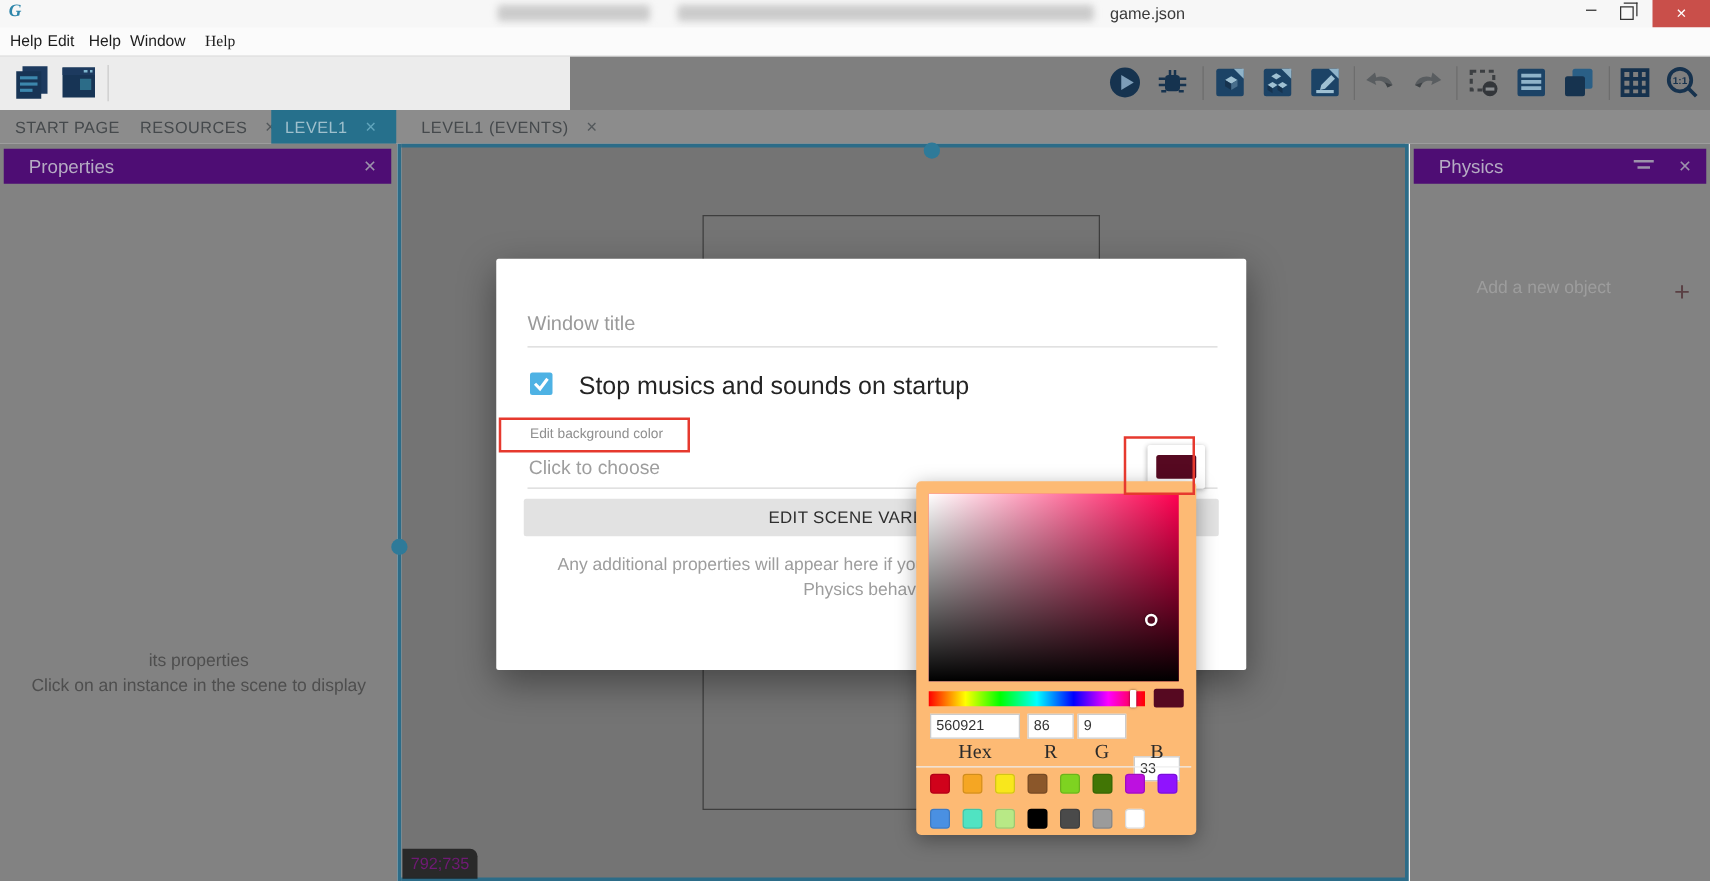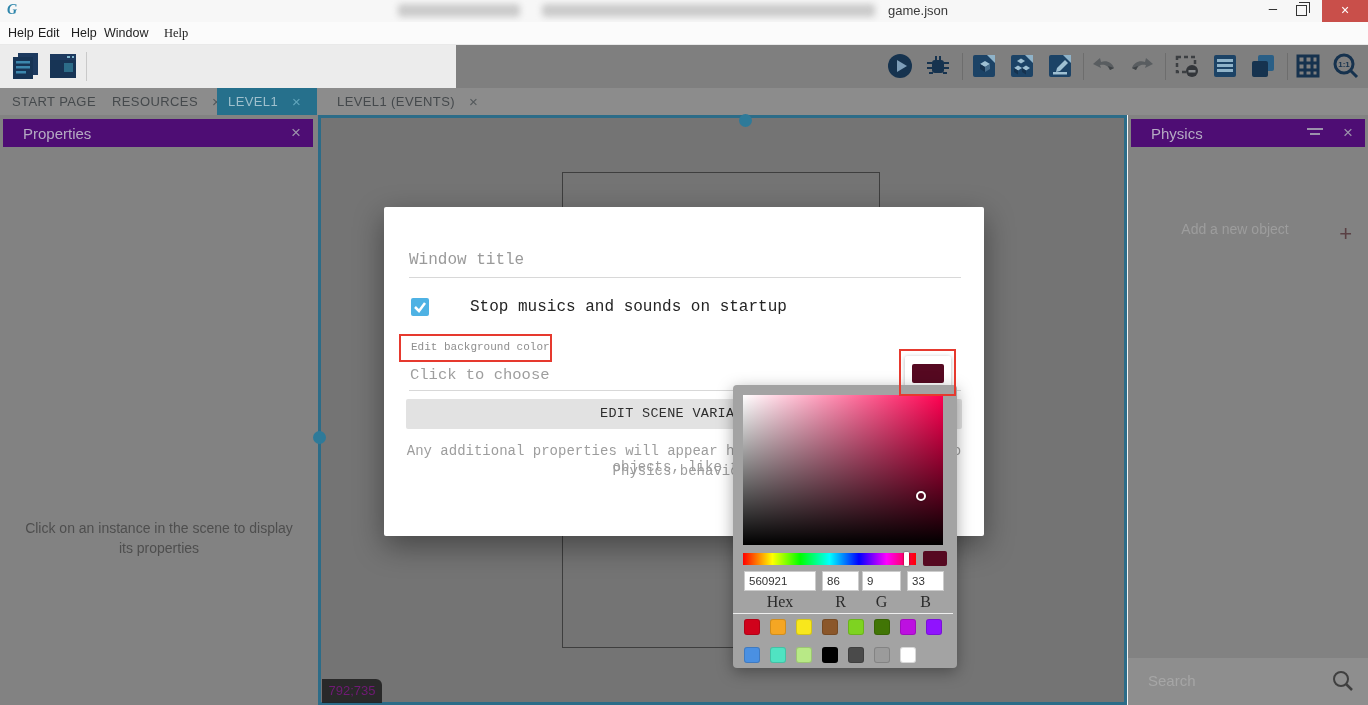--- a/index.html
+++ b/index.html
@@ -64,38 +64,38 @@
   .obj-name { margin-left:28px; font-size:14px; color:#303030; }
   .obj-dots { position:absolute; right:24px; font-size:16px; color:#3f3f3f; font-weight:bold; letter-spacing:0; }
   .add-row { position:absolute; left:0; top:74px; width:240px; height:34px; display:flex; align-items:flex-start; justify-content:center;margin-top:32px; }
   .add-label { font-size:14px; color:#9d9d9d; margin-right:26px; }
   .add-plus { position:absolute; right:16px; font-size:22px; color:#5a4044; font-weight:400; }
   .search-strip { position:absolute; left:0; top:543px; width:240px; height:47px; background:#8e8e8e; }
   .search-ph { position:absolute; left:20px; top:14px; font-size:15px; color:#a6a6a6; }
   .search-icon-svg { position:absolute; right:14px; top:12px; }
 
   
-  .dialog { left:384px; top:207px; width:600px; height:329px; background:#fff; border-radius:2px;
-            box-shadow:0 10px 30px rgba(0,0,0,.4); z-index:100;font-family:Liberation Mono, monospace; }
+  .dialog { left:397px; top:207px; width:600px; height:329px; background:#fff; border-radius:2px;
+            box-shadow:0 10px 30px rgba(0,0,0,.4); z-index:100; }
   .win-title { left:25px; top:44px; font-size:16px; color:#9a9a9a; }
   .underline { left:25px; width:552px; height:1px; background:#d8d8d8; }
   .cb { left:27px; top:91px; width:18px; height:18px; background:#4eb2e4; border-radius:2px; }
-  .cb-label { left:66px; top:91px; font-size:16px; color:#242424;margin-left:20px; }
+  .cb-label { left:66px; top:91px; font-size:20px; color:#242424; }
   .scenebg-label { left:27px; top:134px; font-size:11px; color:#8e8e8e; }
   .click-choose { left:26px; top:159px; font-size:15.5px; color:#9e9e9e; }
   .swatch-btn { left:521px; top:149px; width:46px; height:35px; background:#fff; border-radius:2px; box-shadow:0 1px 4px rgba(0,0,0,.3); }
   .swatch-inner { left:7px; top:8px; width:32px; height:19px; border-radius:2px; }
   .edit-btn { left:22px; top:192px; width:556px; height:30px; background:#e2e2e2; border-radius:2px;
               font-size:13.5px; font-weight:500; color:#2e2e2e; letter-spacing:.3px; text-align:center; line-height:30px; }
   .helper { left:0; width:600px; text-align:center; font-size:14px; color:#9d9d9d; }
 
   .redbox { border:2px solid #e6392e; z-index:120; }
 
   
-  .picker { left:733px; top:385px; width:224px; height:283px; background:#a3a3a3; border-radius:4px;
+  .picker { left:733px; top:385px; width:224px; height:283px; background:#fdba74; border-radius:4px;
             box-shadow:0 4px 16px rgba(0,0,0,.35); z-index:110; }
   .sat { left:10px; top:10px; width:200px; height:150px; }
   .sat .white { position:absolute; inset:0; background:linear-gradient(to right,#fff,rgba(255,255,255,0)); }
   .sat .black { position:absolute; inset:0; background:linear-gradient(to top,#000,rgba(0,0,0,0)); }
   .sat-cursor { position:absolute; width:10px; height:10px; border:2px solid #fff; border-radius:50%;
                 box-shadow:0 0 2px rgba(0,0,0,.6); transform:translate(-6px,-6px); }
   .hue { left:10px; top:168px; width:173px; height:12px;
          background:linear-gradient(to right,#f00 0%,#ff0 17%,#0f0 33%,#0ff 50%,#00f 67%,#f0f 83%,#f00 100%); }
   .hue-handle { position:absolute; top:-1px; width:5px; height:14px; background:#fff; border-radius:1px;
                 box-shadow:0 0 2px rgba(0,0,0,.6); }
@@ -267,22 +267,22 @@
     <span class="x">×</span>
   </div>
 </div>
 
 <div class="abs lpanel">
   <div class="phead" style="width:310px;">
     <span class="phead-title">Properties</span>
     <span class="x">×</span>
   </div>
   <div class="abs hint">
+    <div>its properties</div>
     <div>Click on an instance in the scene to display</div>
-    <div>its properties</div>
   </div>
 </div>
 
 <div class="abs canvas"></div>
 <div class="abs scene-rect"></div>
 <div class="abs hline-teal" style="top:115px;"></div>
 <div class="abs hline-teal" style="top:702px;"></div>
 <div class="abs teal-dot" style="left:739px; top:114px;"></div>
 <div class="abs vline-teal" style="left:318px; top:115px; height:590px;"></div>
 <div class="abs teal-dot" style="left:313px; top:431px;"></div>
@@ -295,29 +295,20 @@
     <span class="filter-icon">
         <i></i>
         <i></i>
       </span>
     <span class="x">×</span>
   </div>
   <div class="add-row">
     <span class="add-label">Add a new object</span>
     <span class="add-plus">+</span>
   </div>
-  <div class="search-strip">
-    <span class="search-ph">Search</span>
-    <span class="search-icon-svg">
-      <svg width="22" height="22">
-          <circle cx="9" cy="9" r="7" fill="none" stroke="#3f3f3f" stroke-width="2"></circle>
-          <line x1="14" y1="14" x2="20" y2="20" stroke="#3f3f3f" stroke-width="2.5"></line>
-        </svg>
-    </span>
-  </div>
 </div>
 
 <div class="abs dialog">
   <div class="abs win-title">Window title</div>
   <div class="abs underline" style="top:70px;"></div>
 
   <div class="abs cb">
     <svg width="18" height="18">
         <polyline points="4,9 8,13 14,5" fill="none" stroke="#fff" stroke-width="2.5"></polyline>
       </svg>
@@ -347,21 +338,21 @@
     <div class="sat-cursor" style="left: 89.5%; top: 68%;"></div>
   </div>
   <div class="abs hue">
     <div class="hue-handle" style="left: calc(94% - 2px);"></div>
   </div>
   <div class="abs cur-swatch" style="background: rgb(86, 9, 33);"></div>
 
   <input class="pk-input" style="left: 11px; width: 72px;" value="560921">
   <input class="pk-input" style="left: 89px; width: 37px;" value="86">
   <input class="pk-input" style="left: 129px; width: 39px;" value="9">
-  <input class="pk-input" style="left: 174px; width: 37px;" value="33">
+  <input class="pk-input" style="left: 174px; width: 37px; margin-top: 34px;" value="33">
   <div class="pk-label" style="left:11px; width:72px;">Hex</div>
   <div class="pk-label" style="left:89px; width:37px;">R</div>
   <div class="pk-label" style="left:129px; width:39px;">G</div>
   <div class="pk-label" style="left:174px; width:37px;">B</div>
 
   <div class="abs pk-div"></div>
   <div class="sw-row" style="top:234px;">
       <span title="#D0021B" style="background: rgb(208, 2, 27);"></span>
       <span title="#F5A623" style="background: rgb(245, 166, 35);"></span>
       <span title="#F8E71C" style="background: rgb(248, 231, 28);"></span>

